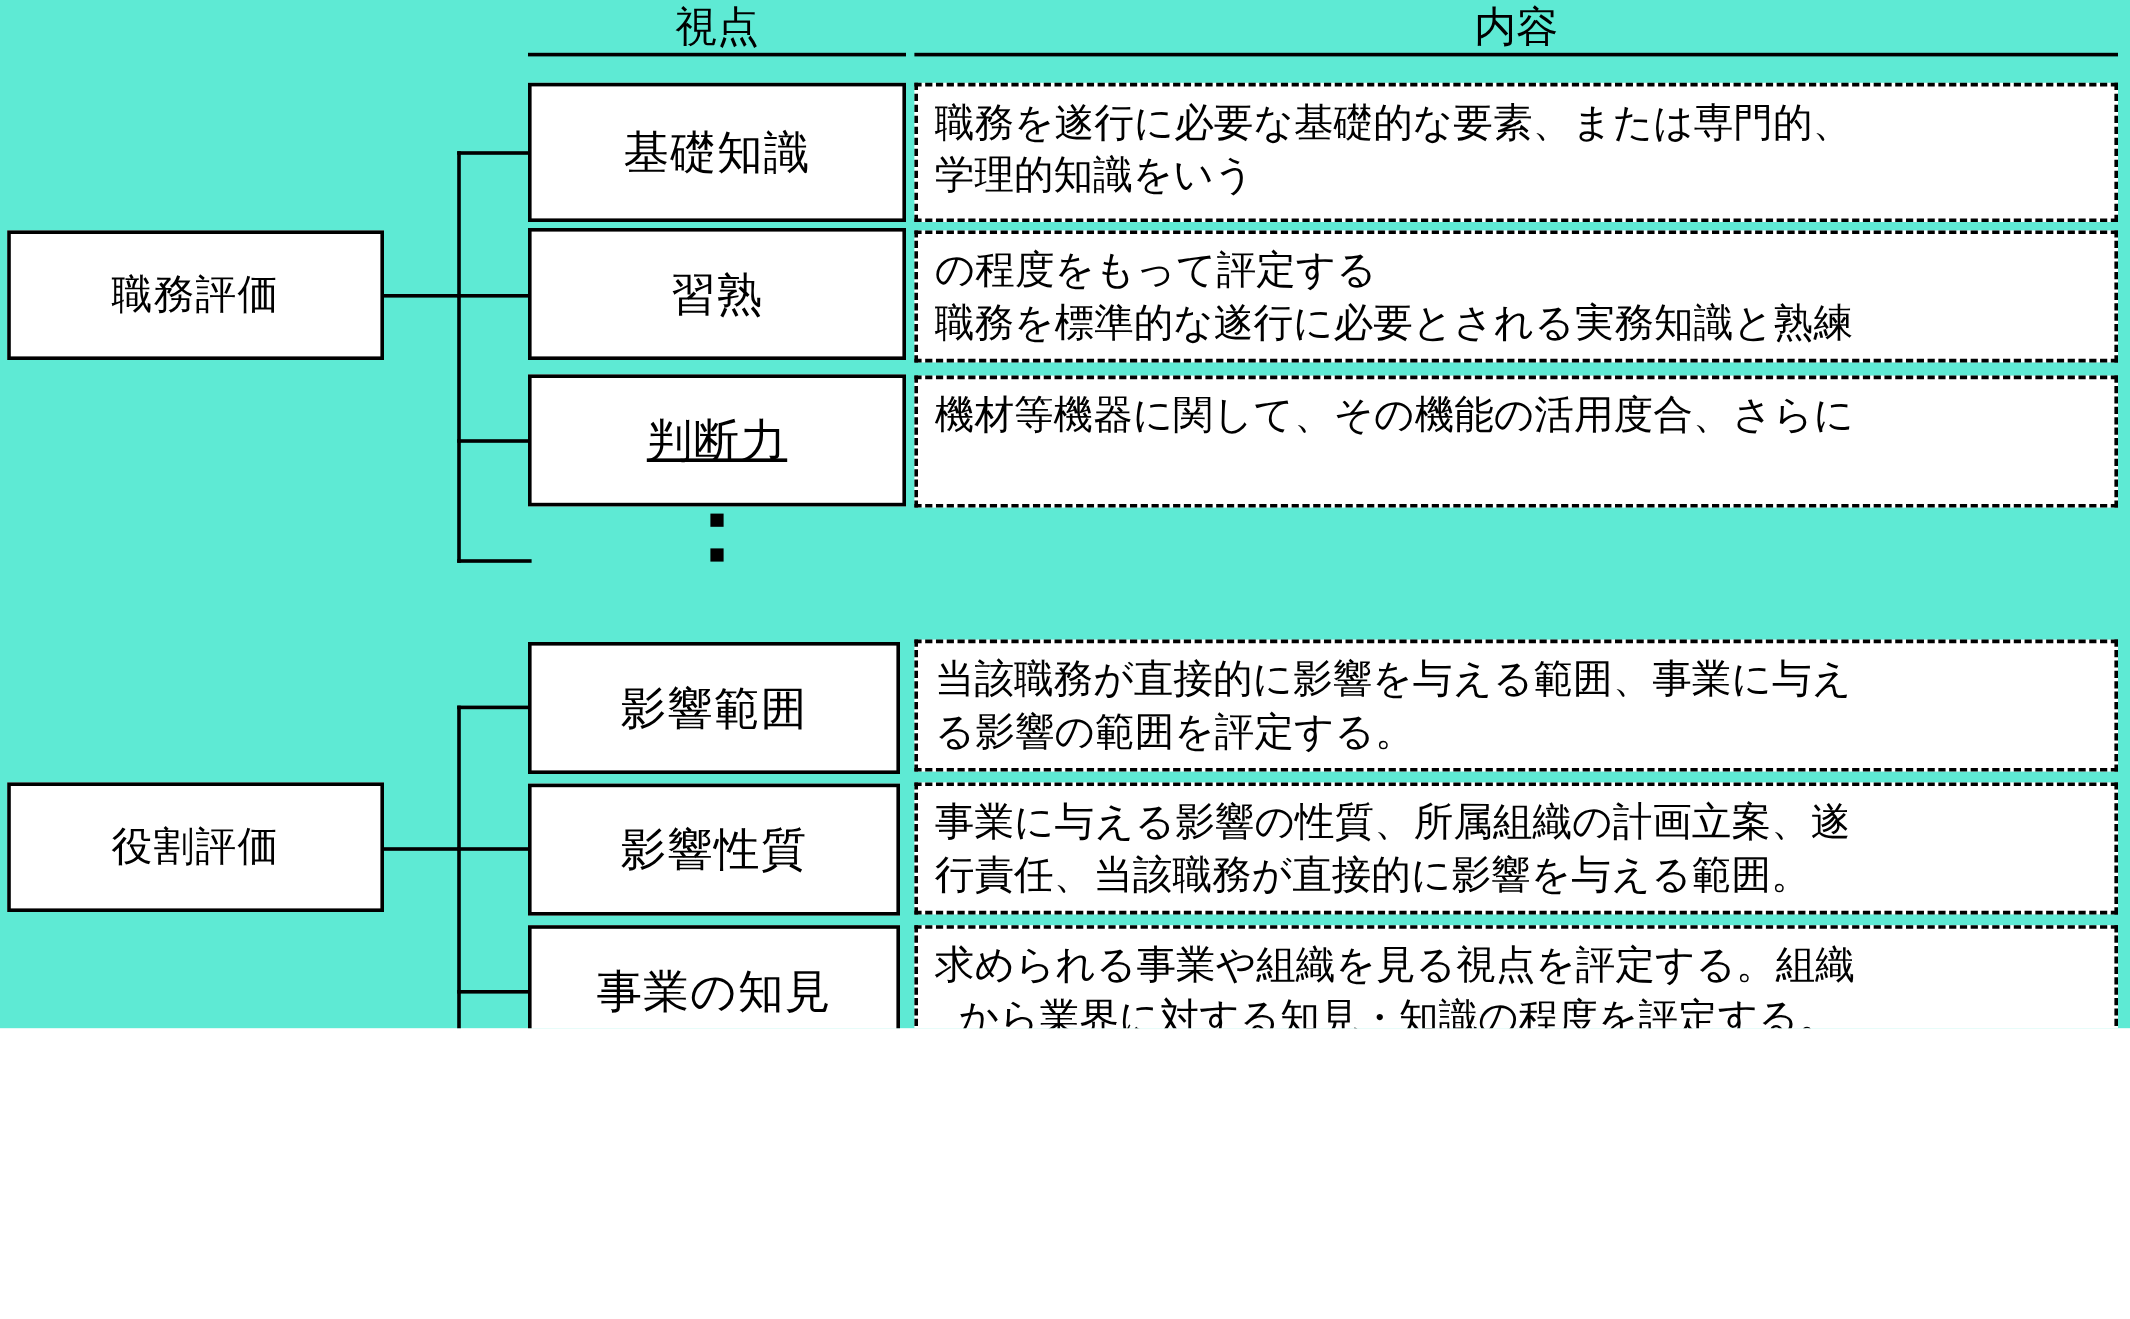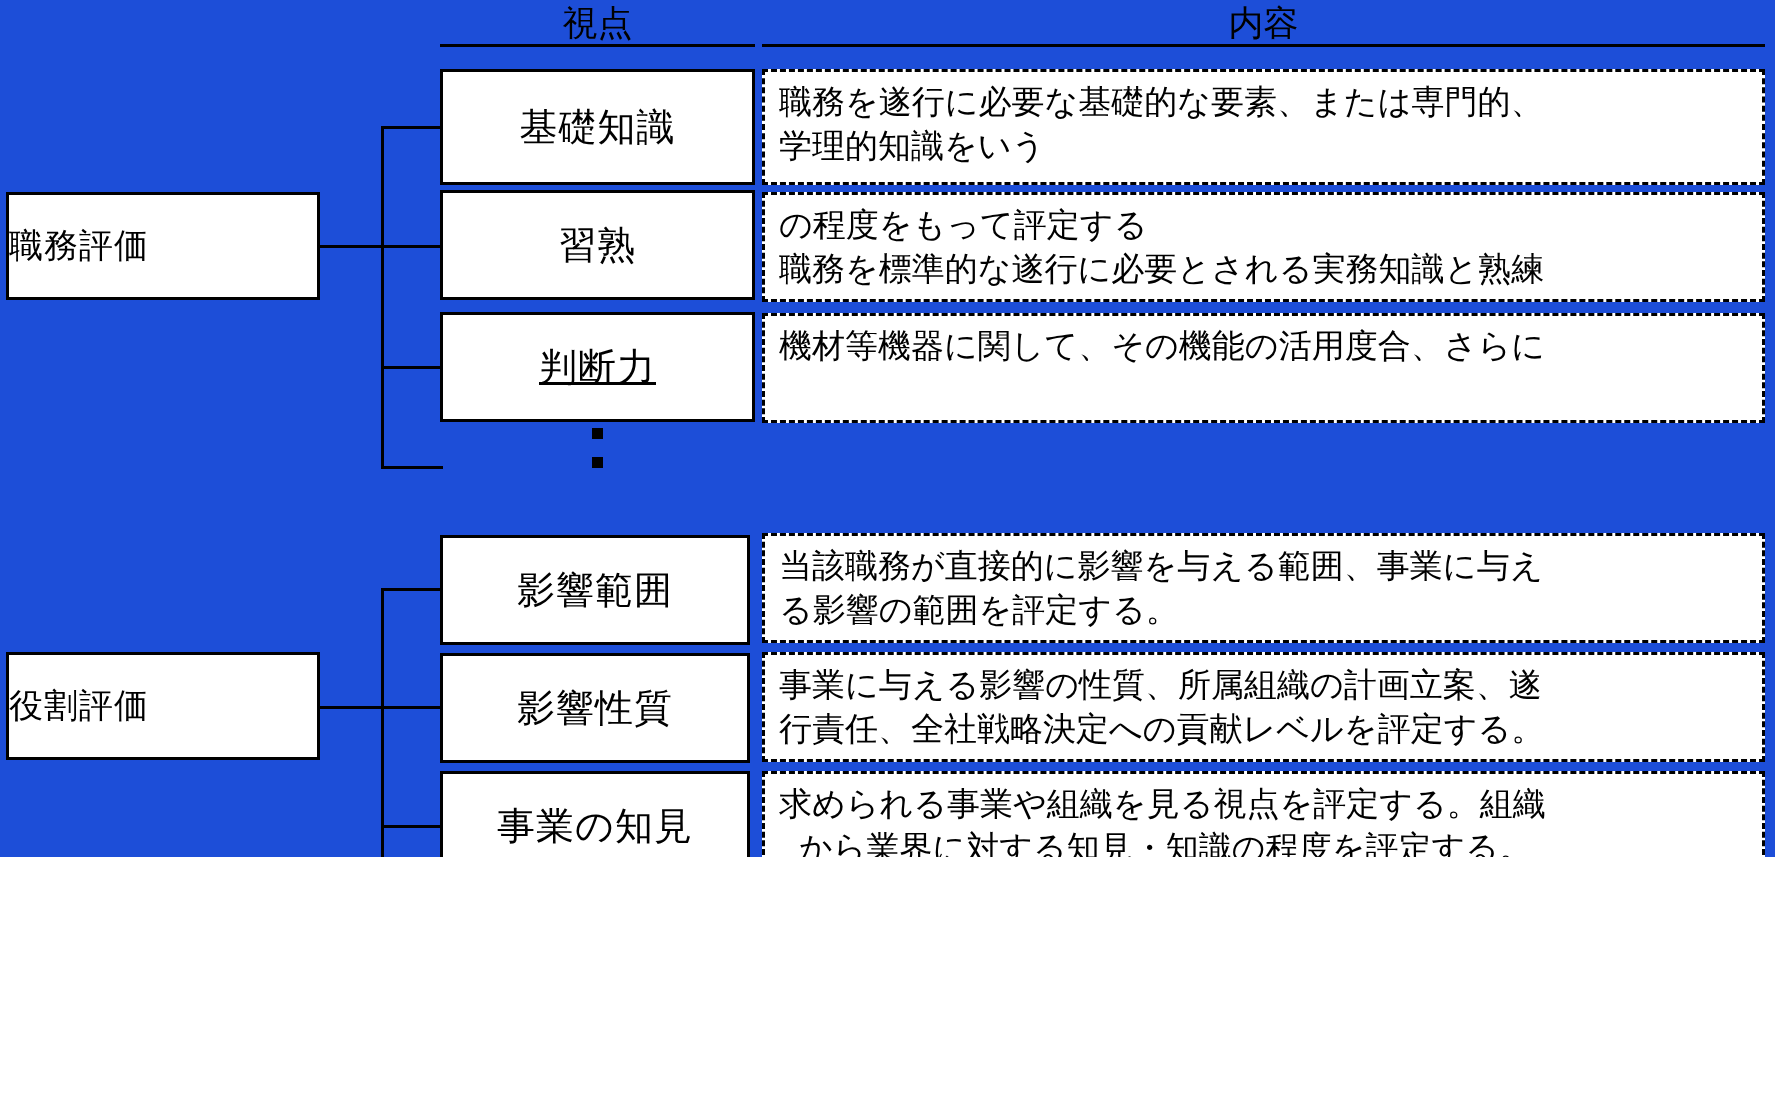--- a/index.html
+++ b/index.html
@@ -8,21 +8,21 @@
     background: #ffffff;
   }
   body {
     font-family: "Liberation Sans", "DejaVu Sans", sans-serif;
     color: #000000;
   }
   #canvas {
     position: relative;
     width: 1775px;
     height: 857px;
-    background: #1d4ed8;
+    background: #5eead4;
     overflow: hidden;
   }
 
   
   .col-head {
     position: absolute;
     text-align: center;
     font-size: 35px;
     line-height: 42px;
     color: #000;
@@ -34,21 +34,21 @@
     height: 0;
   }
 
   
   .root-box {
     position: absolute;
     border: 3px solid #000;
     background: #fff;
     display: flex;
     align-items: center;
-    justify-content: flex-start;
+    justify-content: center;
     font-size: 34px;
     letter-spacing: 1px;
     box-sizing: border-box;
   }
 
   
   .vp-box {
     position: absolute;
     border: 3px solid #000;
     background: #fff;
@@ -176,21 +176,21 @@
   <div class="vp-box" style="left:440px; top:771px; width:310px; height:110px;">
     <span>事業の知見</span>
   </div>
 
   <div class="content-box" style="left:762px; top:533px; width:1003px; height:110px;">
     <span class="line">当該職務が直接的に影響を与える範囲、事業に与え</span>
     <span class="line">る影響の範囲を評定する。</span>
   </div>
   <div class="content-box" style="left:762px; top:652px; width:1003px; height:110px;">
     <span class="line">事業に与える影響の性質、所属組織の計画立案、遂</span>
-    <span class="line">行責任、全社戦略決定への貢献レベルを評定する。</span>
+    <span class="line">行責任、当該職務が直接的に影響を与える範囲。</span>
   </div>
   <div class="content-box" style="left:762px; top:771px; width:1003px; height:110px;">
     <span class="line">求められる事業や組織を見る視点を評定する。組織</span>
     <span class="line indent">から業界に対する知見・知識の程度を評定する。</span>
   </div>
 
   <div class="vdots" style="left:589px; top:888px;">
     <i></i>
       <i></i>
   </div>

